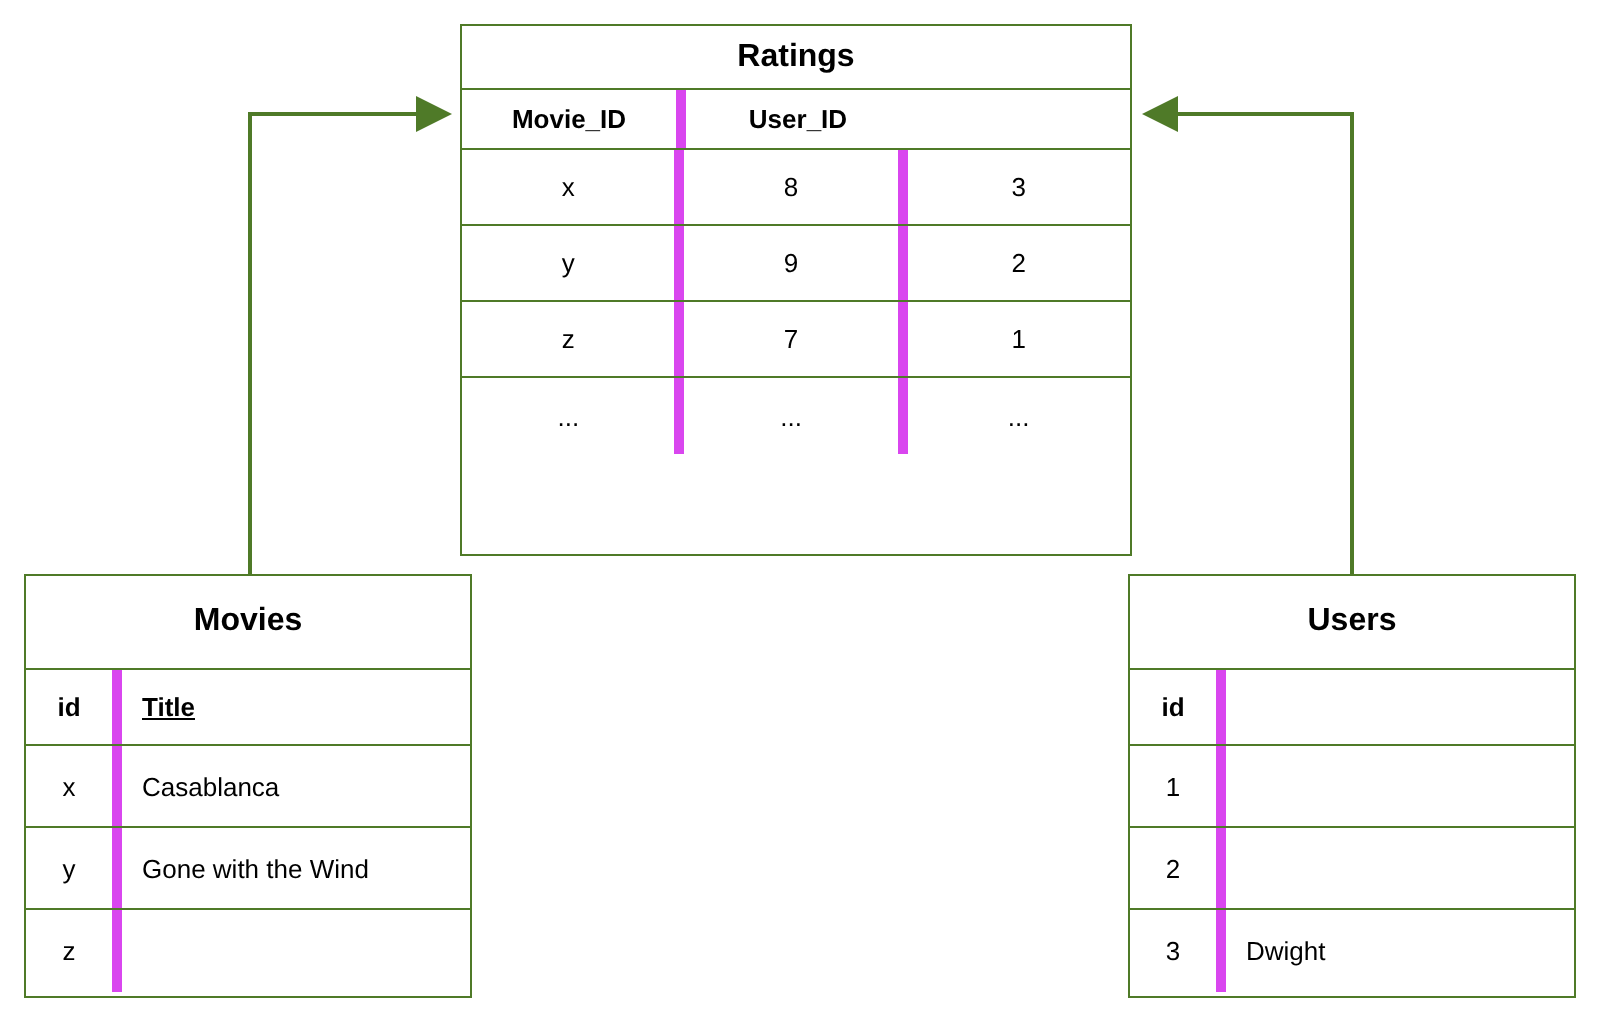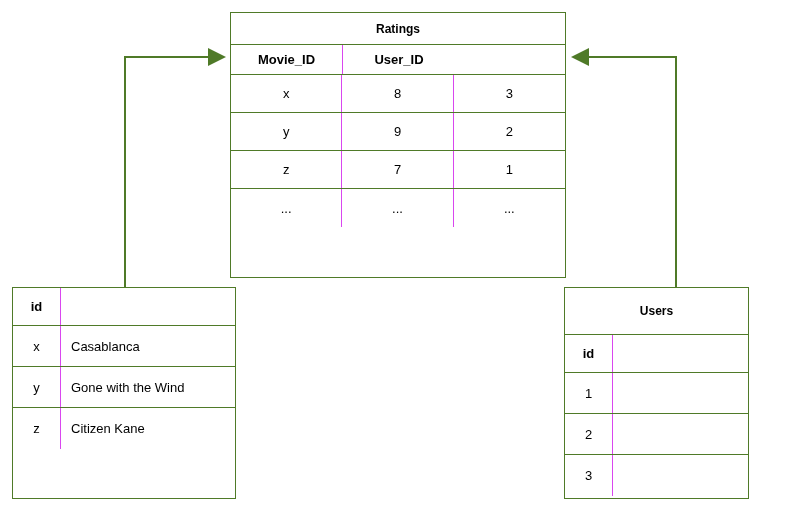--- a/index.html
+++ b/index.html
@@ -23,39 +23,39 @@
     height: 512px;
   }
   .tbl {
     position: absolute;
     border: 1px solid #4f7a28;
     background: #ffffff;
     box-sizing: border-box;
   }
   .tbl-title {
     text-align: center;
-    font-size: 12px;
+    font-size: 16px;
     font-weight: bold;
     border-bottom: 1px solid #4f7a28;
     box-sizing: border-box;
     display: flex;
     align-items: center;
     justify-content: center;
   }
   .row {
     display: flex;
     box-sizing: border-box;
     border-bottom: 1px solid #4f7a28;
   }
   .row.last {
     border-bottom: none;
   }
   .cell {
     box-sizing: border-box;
-    border-right: 1px solid #d946ef;
+    border-right: 5px solid #d946ef;
     display: flex;
     align-items: center;
     font-size: 13px;
   }
   .cell.lastcol {
     border-right: none;
   }
   .center { justify-content: center; }
   .left { justify-content: flex-start; padding-left: 10px; }
 
@@ -81,21 +81,21 @@
   #movies .tbl-title { height: 47px; }
   #movies .row { height: 41px; }
   #movies .row.hdr { height: 38px; }
   #movies .c-id { width: 48px; }
   #movies .c-title { width: 174px; }
 
   
   #users {
     left: 564px;
     top: 287px;
-    width: 185px;
+    width: 224px;
     height: 212px;
   }
   #users .tbl-title { height: 47px; }
   #users .row { height: 41px; }
   #users .row.hdr { height: 38px; }
   #users .c-id { width: 48px; }
   #users .c-name { width: 174px; }
 
   .underline { text-decoration: underline; }
   .hdr .cell { font-weight: bold; }
@@ -149,46 +149,48 @@
       <div class="cell center lastcol">1</div>
     </div>
     <div class="row last">
       <div class="cell center">...</div>
       <div class="cell center">...</div>
       <div class="cell center lastcol">...</div>
     </div>
   </div>
 
   <div class="tbl" id="movies">
+    <div class="tbl-title">Movies</div>
     <div class="row hdr">
       <div class="cell c-id center">id</div>
+      <div class="cell c-title left lastcol underline bold">Title</div>
     </div>
     <div class="row">
       <div class="cell c-id center">x</div>
       <div class="cell c-title left lastcol">Casablanca</div>
     </div>
     <div class="row">
       <div class="cell c-id center">y</div>
       <div class="cell c-title left lastcol">Gone with the Wind</div>
     </div>
     <div class="row last">
       <div class="cell c-id center">z</div>
-      <div class="cell c-title left lastcol">Citizen Kane</div>
     </div>
   </div>
 
   <div class="tbl" id="users">
     <div class="tbl-title">Users</div>
     <div class="row hdr">
       <div class="cell c-id center">id</div>
     </div>
     <div class="row">
       <div class="cell c-id center">1</div>
     </div>
     <div class="row">
       <div class="cell c-id center">2</div>
     </div>
     <div class="row last">
       <div class="cell c-id center">3</div>
+      <div class="cell c-name left lastcol">Dwight</div>
     </div>
   </div>
 
 </div>
 
 </body></html>

